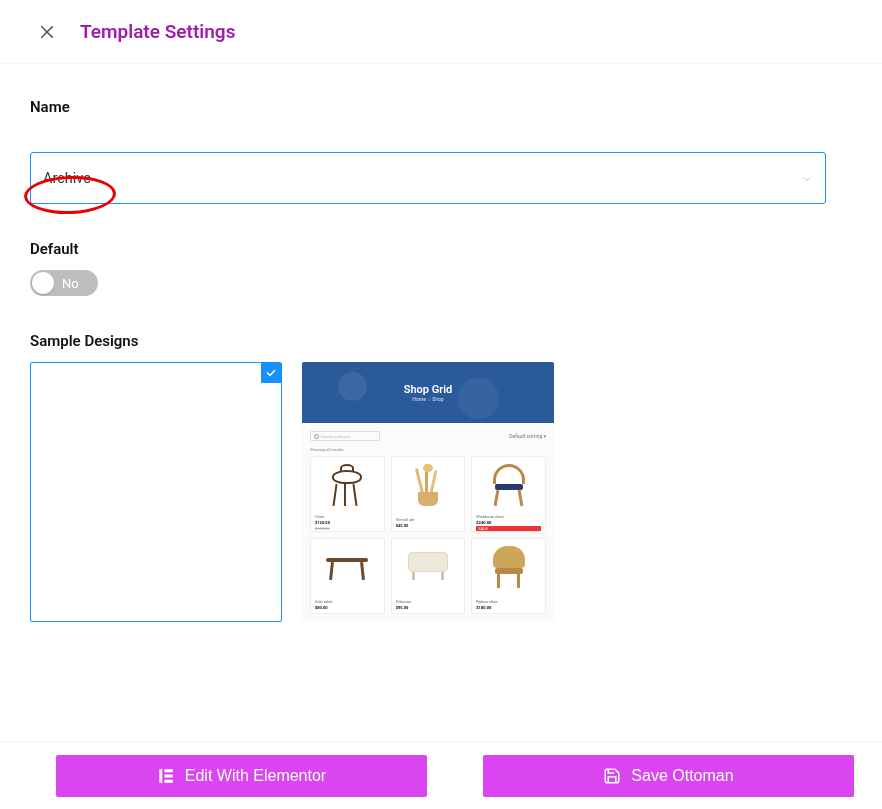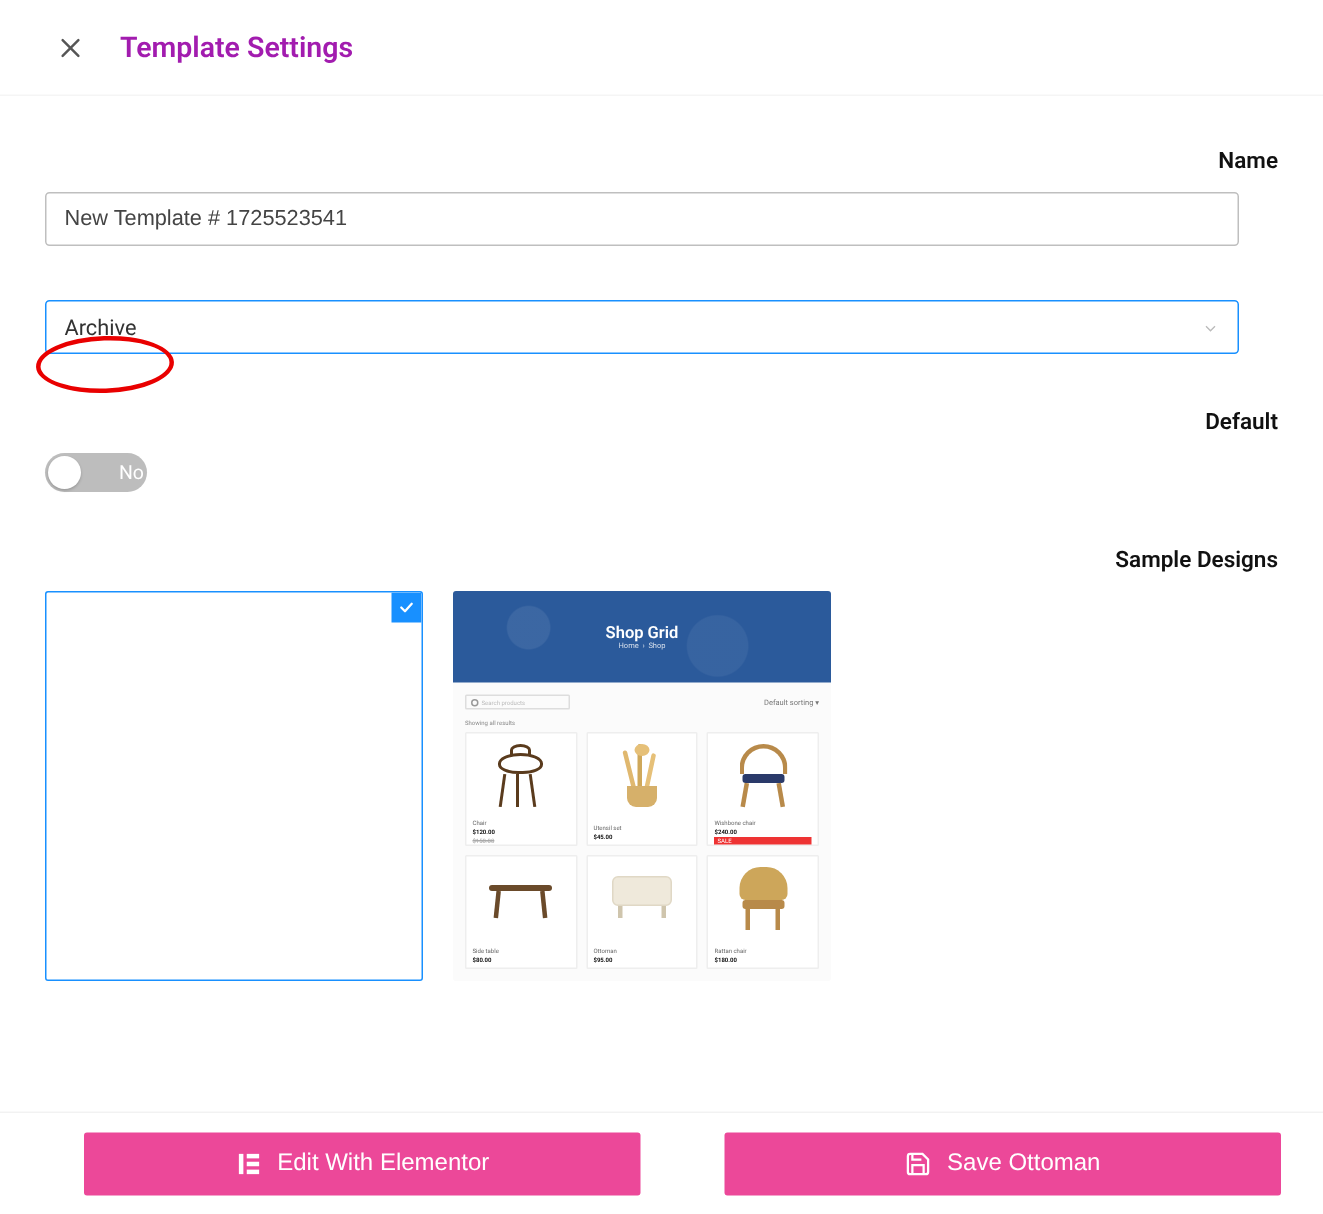--- a/index.html
+++ b/index.html
@@ -6,27 +6,27 @@
   html, body { width: 882px; height: 809px; font-family: -apple-system, BlinkMacSystemFont, "Segoe UI", Roboto, Arial, sans-serif; background: #fff; color: #222; }
   .header { display: flex; align-items: center; padding: 20px 30px 20px 38px; border-bottom: 1px solid rgba(0,0,0,0.04); }
   .close-btn { width: 18px; height: 18px; cursor: pointer; margin-right: 24px; color: #555; }
   .close-btn svg { width: 100%; height: 100%; }
   .title { font-size: 19px; font-weight: 600; color: #a21caf; }
   .content { position: absolute; top: 70px; bottom: 68px; left: 0; right: 0; overflow-y: auto; padding: 28px 30px 0 30px; }
   .content::-webkit-scrollbar { width: 14px; }
   .content::-webkit-scrollbar-thumb { background: #c9c9c9; border-radius: 10px; border: 4px solid #fff; }
   .content::-webkit-scrollbar-track { background: transparent; }
   .field-group { margin-bottom: 36px; position: relative; }
-  .field-label { font-size: 15px; font-weight: 600; margin-bottom: 12px; color: #111; text-align: right; }
+  .field-label { font-size: 15px; font-weight: 600; margin-bottom: 12px; color: #111; }
   .text-input { width: 796px; height: 36px; border: 1px solid #bfbfbf; border-radius: 3px; padding: 0 12px; font-size: 14.5px; color: #444; outline: none; }
-  .select-box { width: 796px; height: 36px; border: 1px solid #1890ff; border-radius: 3px; padding: 0 12px; font-size: 14.5px; color: #333; display: flex; align-items: center; justify-content: space-between; cursor: pointer; position: relative; }
+  .select-box { width: 796px; height: 52px; border: 1px solid #1890ff; border-radius: 3px; padding: 0 12px; font-size: 14.5px; color: #333; display: flex; align-items: center; justify-content: space-between; cursor: pointer; position: relative; }
   .select-caret { width: 12px; height: 12px; color: #bbb; }
   .select-caret svg { width: 100%; height: 100%; }
   .circle-highlight { position: absolute; top: 24px; left: -6px; width: 92px; height: 38px; border: 3px solid #e90000; border-radius: 50%; pointer-events: none; transform: rotate(-2deg); }
-  .toggle { width: 68px; height: 26px; background: #bdbdbd; border-radius: 14px; display: flex; align-items: center; padding: 2px; cursor: pointer; justify-content: space-between; }
+  .toggle { width: 68px; height: 26px; background: #bdbdbd; border-radius: 14px; display: flex; align-items: center; padding: 2px; cursor: pointer; }
   .toggle-knob { width: 22px; height: 22px; background: #fff; border-radius: 50%; box-shadow: 0 1px 2px rgba(0,0,0,0.2); }
   .toggle-label { color: #fff; font-size: 13px; margin-left: 8px; }
   .designs-row { display: flex; gap: 20px; }
   .design-card { width: 252px; height: 260px; border: 1px solid #1890ff; border-radius: 2px; position: relative; background: #fff; cursor: pointer; overflow: hidden; }
   .design-card .check-badge { position: absolute; top: 0; right: 0; width: 20px; height: 20px; background: #1890ff; display: flex; align-items: center; justify-content: center; color: #fff; font-size: 12px; }
   .design-card2 { width: 252px; height: 260px; border-radius: 2px; position: relative; cursor: pointer; overflow: hidden; background: #fff; display: flex; flex-direction: column; }
   .d2-banner { height: 62px; background: #2b5a9b; display: flex; flex-direction: column; align-items: center; justify-content: center; color: #fff; font-size: 11px; font-weight: 600; position: relative; }
   .d2-banner::before { content:""; position:absolute; inset:0; background:
     radial-gradient(circle at 20% 40%, rgba(255,255,255,0.08) 0 14px, transparent 15px),
     radial-gradient(circle at 70% 60%, rgba(255,255,255,0.06) 0 20px, transparent 21px); }
@@ -38,21 +38,21 @@
   .d2-item { background: #fff; border: 1px solid #eee; height: 76px; border-radius: 1px; display:flex; flex-direction:column; }
   .d2-img { flex:1; margin:4px; border-radius:1px; display:flex; align-items:center; justify-content:center; }
   .d2-meta { height:18px; padding:0 4px; font-size:4px; color:#666; display:flex; flex-direction:column; justify-content:center; gap:1px;}
   .d2-price { font-weight:700; color:#111;}
   .d2-priceold { font-size:4px; color:#aaa; text-decoration:line-through;}
   .d2-pricered { display:inline-block; background:#e33; color:#fff; padding:0 2px; font-size:4px;}
   .footer { position: absolute; bottom: 0; left: 0; right: 0; height: 68px; border-top: 1px solid rgba(0,0,0,0.05); display: flex; align-items: center; padding: 0 28px 0 20px; gap: 20px; background: #fff; }
   .editor-select { width: 116px; height: 36px; border: 1px solid #d6d6d6; border-radius: 3px; display: flex; align-items: center; justify-content: space-between; padding: 0 10px; font-size: 14px; color: #333; cursor: pointer; }
   .editor-select .caret { width: 10px; height: 10px; color: #999; }
   .btn { height: 42px; border: none; border-radius: 2px; font-size: 16px; font-weight: 500; color: #fff; display: flex; align-items: center; justify-content: center; gap: 10px; cursor: pointer; }
-  .btn-primary { background: #ec4899; margin-left: 36px; }
+  .btn-primary { background: #d946ef; margin-left: 36px; }
   .btn-edit { flex: 1; width: 336px; }
   .btn-save { flex: 1; width: 336px; }
   .btn .icon { width: 18px; height: 18px; display: inline-flex; align-items: center; justify-content: center; }
 
   
   .thumb-chair1 { position:relative; width:38px; height:42px;}
   .thumb-chair1 .seat{position:absolute;top:6px;left:4px;width:30px;height:14px;border:2px solid #5a3b1d;border-radius:50% 50% 45% 45%;}
   .thumb-chair1 .back{position:absolute;top:0;left:12px;width:14px;height:8px;border:2px solid #5a3b1d;border-radius:50% 50% 0 0;border-bottom:none;}
   .thumb-chair1 .leg{position:absolute;top:20px;width:2px;height:22px;background:#5a3b1d;}
   .thumb-chair1 .l1{left:6px;transform:rotate(8deg);}
@@ -95,21 +95,20 @@
         <line x1="19" y1="5" x2="5" y2="19"></line>
       </svg>
   </div>
   <div class="title">Template Settings</div>
 </div>
 
 <div class="content">
 
   <div class="field-group">
     <div class="field-label">Name</div>
-    <input class="text-input" value="New Template # 1725523541" style="">
   </div>
 
   <div class="field-group">
     <div class="select-box">
       <span>Archive</span>
       <span class="select-caret">
         <svg viewBox="0 0 24 24" fill="none" stroke="currentColor" stroke-width="1.8">
             <polyline points="6 9 12 15 18 9"></polyline>
           </svg>
       </span>

